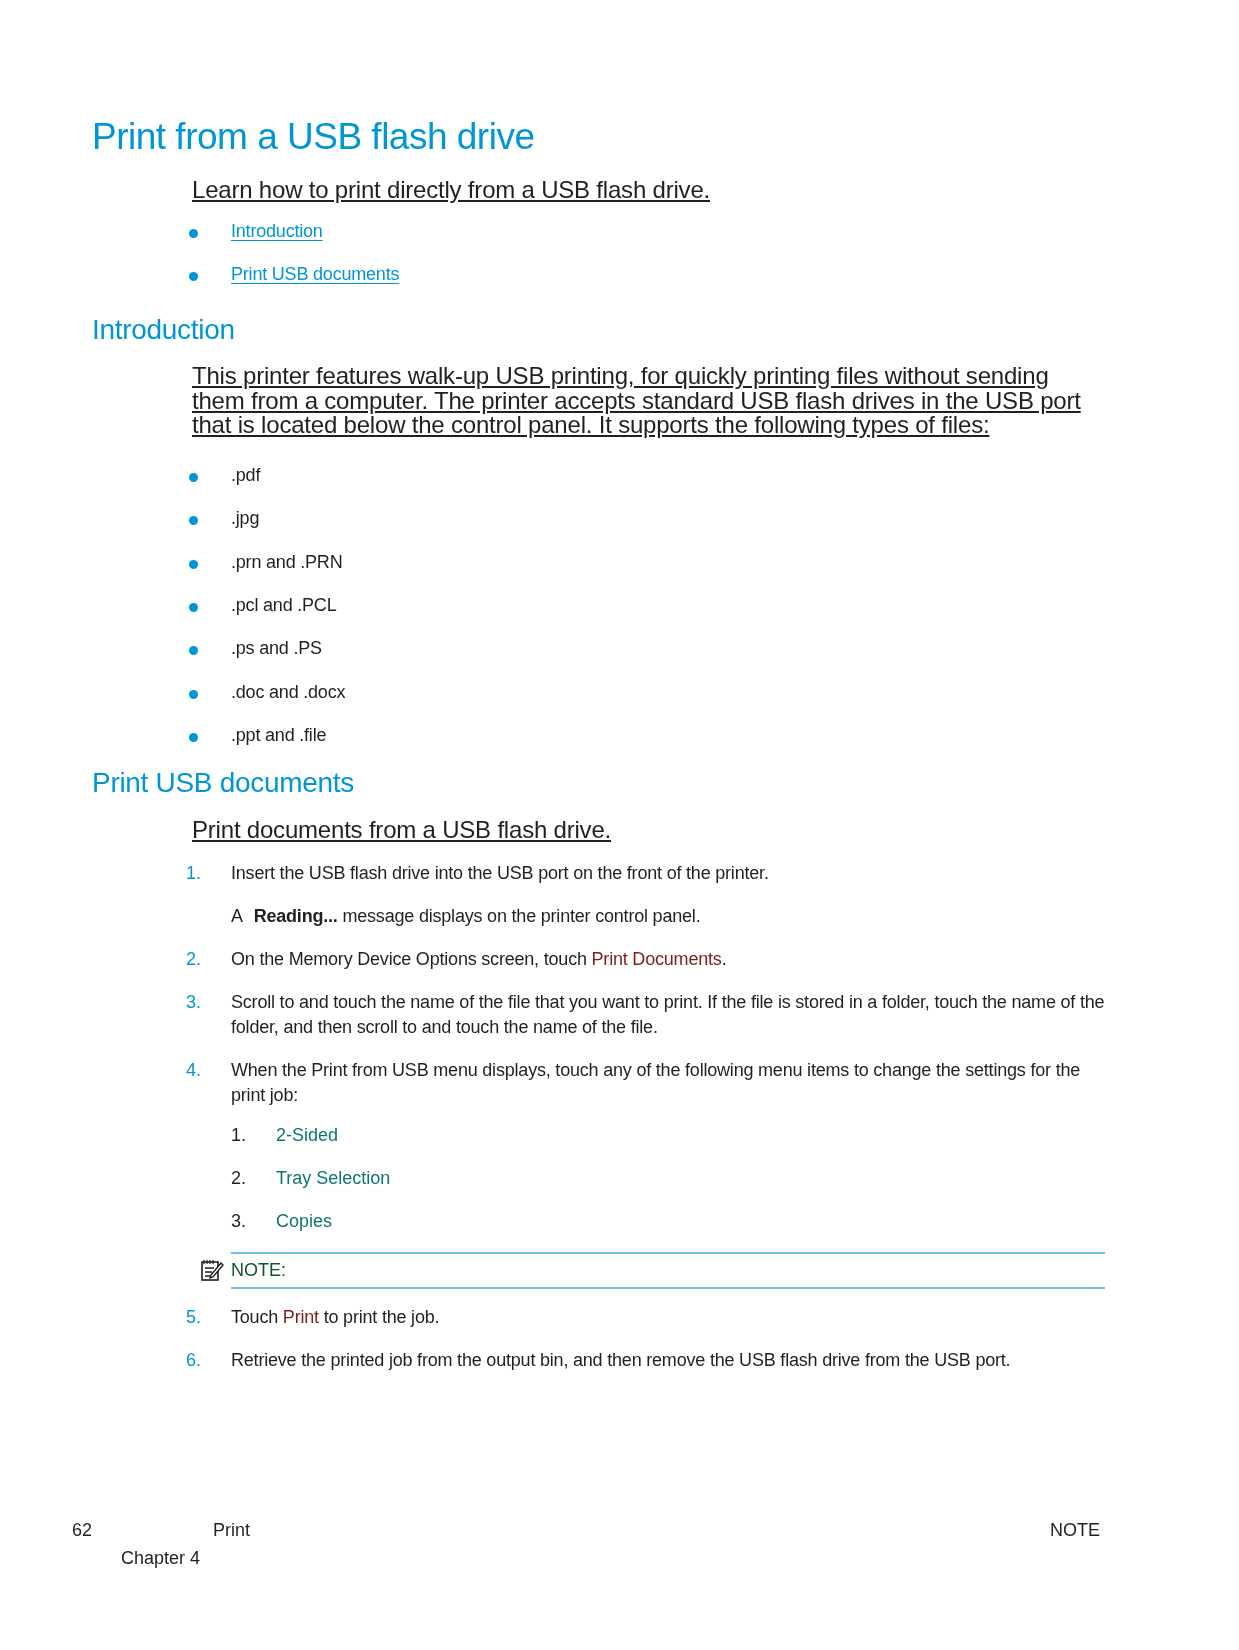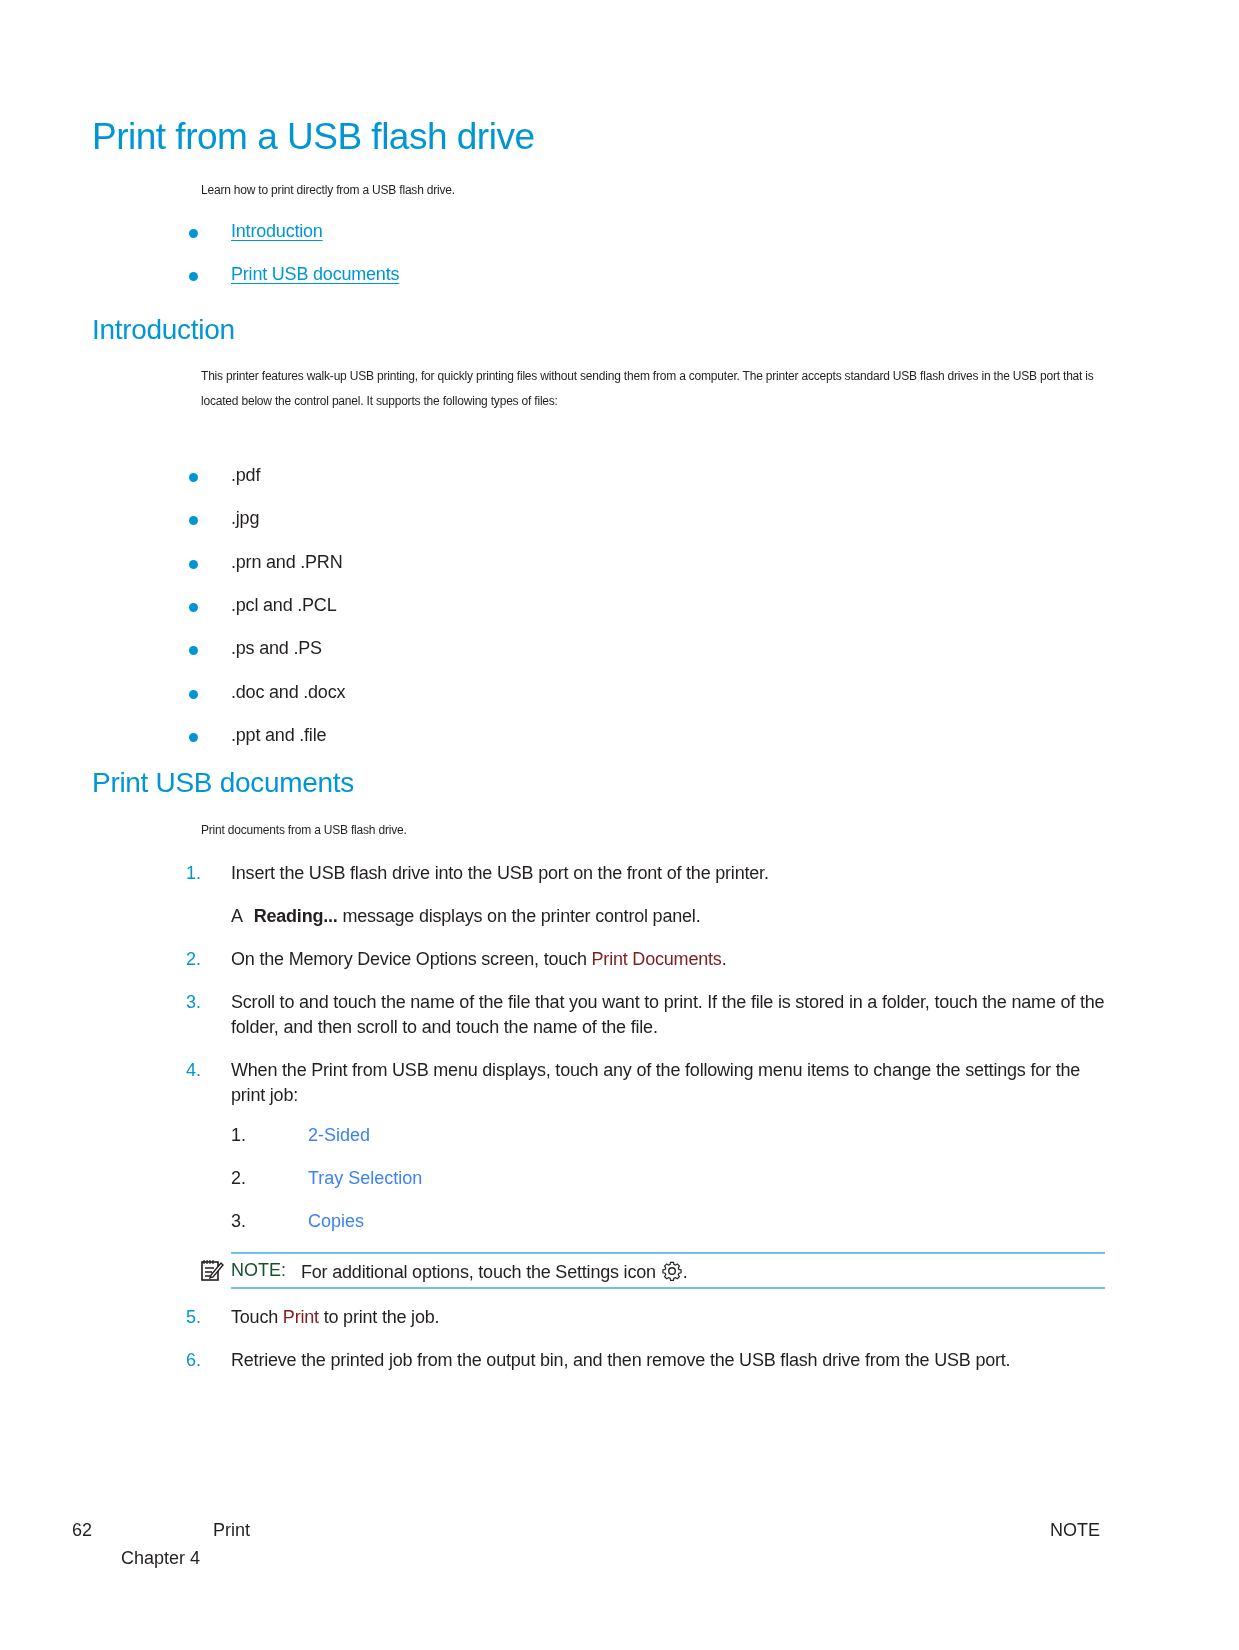--- a/index.html
+++ b/index.html
@@ -9,33 +9,33 @@
   }
   .blue { color: #7f1d1d; }
   h1.title {
     position: absolute; left: 92px; top: 116px; margin: 0;
     font-weight: normal; font-size: 37px; color: #0096d6; letter-spacing: -0.5px;
   }
   h2.sec {
     position: absolute; left: 92px; margin: 0;
     font-weight: normal; font-size: 28px; color: #0096d6; letter-spacing: -0.3px;
   }
-  .p { position: absolute; left: 201px; font-size: 12px; line-height: 24.5px; width: 915px; letter-spacing: -0.2px; }
+  .p { position: absolute; left: 192px; font-size: 24px; line-height: 24.5px; width: 915px; letter-spacing: -0.2px; text-decoration: underline; }
   .bullet-row { position: absolute; left: 186px; font-size: 18px; height: 24px; }
   .bullet {
     position: absolute; left: 3px; top: 8px; width: 9px; height: 9px; border-radius: 50%; background: #0096d6;
   }
   .bullet-text { position: absolute; left: 45px; top: 0; white-space: nowrap; letter-spacing: -0.2px; }
   a.link { color: #0096d6; text-decoration: underline; text-underline-offset: 3px; }
   .step { position: absolute; left: 186px; font-size: 18px; line-height: 24.5px; width: 920px; }
   .step-num { position: absolute; left: 0; top: 0; color: #0096d6; }
   .step-text { position: absolute; left: 45px; top: 0; width: 875px; letter-spacing: -0.2px; }
   .sub { position: absolute; left: 231px; font-size: 18px; }
   .sub-num { position: absolute; left: 0; top: 0; color: #231f20; }
-  .sub-text { position: absolute; left: 45px; top: 0; white-space: nowrap; color: #3b82f6; margin-left: 32px; }
+  .sub-text { position: absolute; left: 45px; top: 0; white-space: nowrap; color: #0f766e; }
   .note-line { position: absolute; left: 231px; width: 874px; height: 2px; background: #6ec1ea; }
   .note {
     position: absolute; left: 200px; top: 1258px; font-size: 18px; height: 26px; width: 920px;
   }
   .note-icon { position: absolute; left: 0; top: 0; width: 24px; height: 24px; }
   .note-label { position: absolute; left: 31px; top: 2px; color: #14532d; }
   .note-text { position: absolute; left: 101px; top: 2px; white-space: nowrap; letter-spacing: -0.2px; }
   .gear-icon { display: inline-block; width: 22px; height: 22px; vertical-align: -4px; }
   .footer { position: absolute; top: 1520px; font-size: 18px; color: #231f20; }
   b.bold { font-weight: bold; margin-left: 7px; }
@@ -133,24 +133,20 @@
 
 <div class="note-line" style="top:1252px;"></div>
 <div class="note">
   <svg class="note-icon" viewBox="0 0 24 24">
     <rect x="2" y="4" width="16" height="18" fill="none" stroke="#231f20" stroke-width="1.6"></rect>
     <path d="M4 2 v4 M7 2 v4 M10 2 v4 M13 2 v4" stroke="#231f20" stroke-width="1.2"></path>
     <path d="M5 10 h9 M5 14 h7 M5 18 h5" stroke="#231f20" stroke-width="1.4"></path>
     <path d="M11 17 L21 5 L23 7 L13 19 L10 20 Z" fill="#ffffff" stroke="#231f20" stroke-width="1.4"></path>
   </svg>
   <span class="note-label">NOTE:</span>
-  <span class="note-text"><span>For additional options, touch the Settings icon</span> <svg class="gear-icon" viewBox="0 0 24 24">
-      <path d="M12 2.5 l1.6 0 0.5 2.4 1.6 0.7 2.1-1.3 2.3 2.3-1.3 2.1 0.7 1.6 2.4 0.5 0 3.2-2.4 0.5-0.7 1.6 1.3 2.1-2.3 2.3-2.1-1.3-1.6 0.7-0.5 2.4-3.2 0-0.5-2.4-1.6-0.7-2.1 1.3-2.3-2.3 1.3-2.1-0.7-1.6-2.4-0.5 0-3.2 2.4-0.5 0.7-1.6-1.3-2.1 2.3-2.3 2.1 1.3 1.6-0.7 0.5-2.4 Z" fill="none" stroke="#231f20" stroke-width="1.3"></path>
-      <circle cx="12" cy="12" r="3.6" fill="none" stroke="#231f20" stroke-width="1.5"></circle>
-    </svg><span>.</span></span>
 </div>
 <div class="note-line" style="top:1287px;"></div>
 
 <div class="step" style="top:1305px;">
   <span class="step-num">5.</span>
   <span class="step-text"><span>Touch </span><span class="blue">Print</span><span> to print the job.</span></span>
 </div>
 
 <div class="step" style="top:1348px;">
   <span class="step-num">6.</span>

